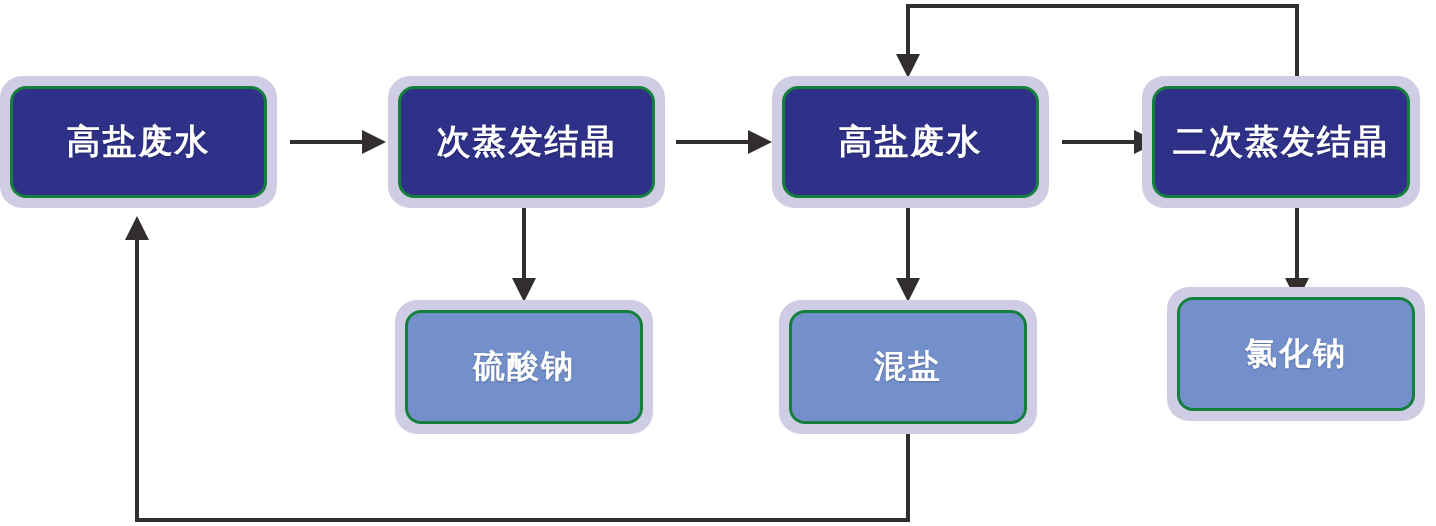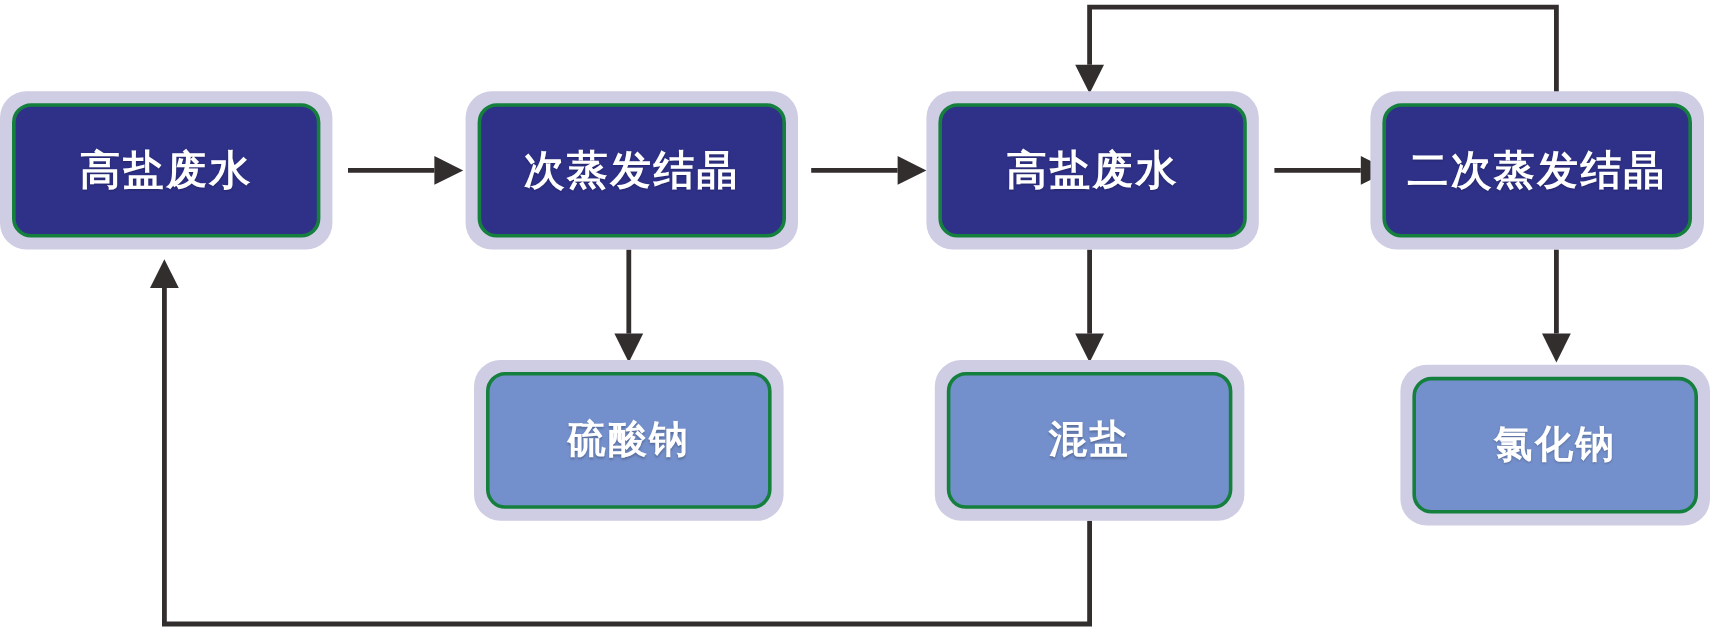--- a/index.html
+++ b/index.html
@@ -133,17 +133,17 @@
   </div>
 
   <div class="node product" style="left:395px; top:300px; width:258px; height:134px;font-family:Liberation Mono, monospace;">
     <div class="inner">硫酸钠</div>
   </div>
 
   <div class="node product" style="left:779px; top:300px; width:258px; height:134px;font-family:Liberation Serif, serif;">
     <div class="inner">混盐</div>
   </div>
 
-  <div class="node product" style="left:1167px; top:304px; width:258px; height:134px;">
+  <div class="node product" style="left:1167px; top:287px; width:258px; height:134px;">
     <div class="inner">氯化钠</div>
   </div>
 
 </div>
 
 </body></html>

